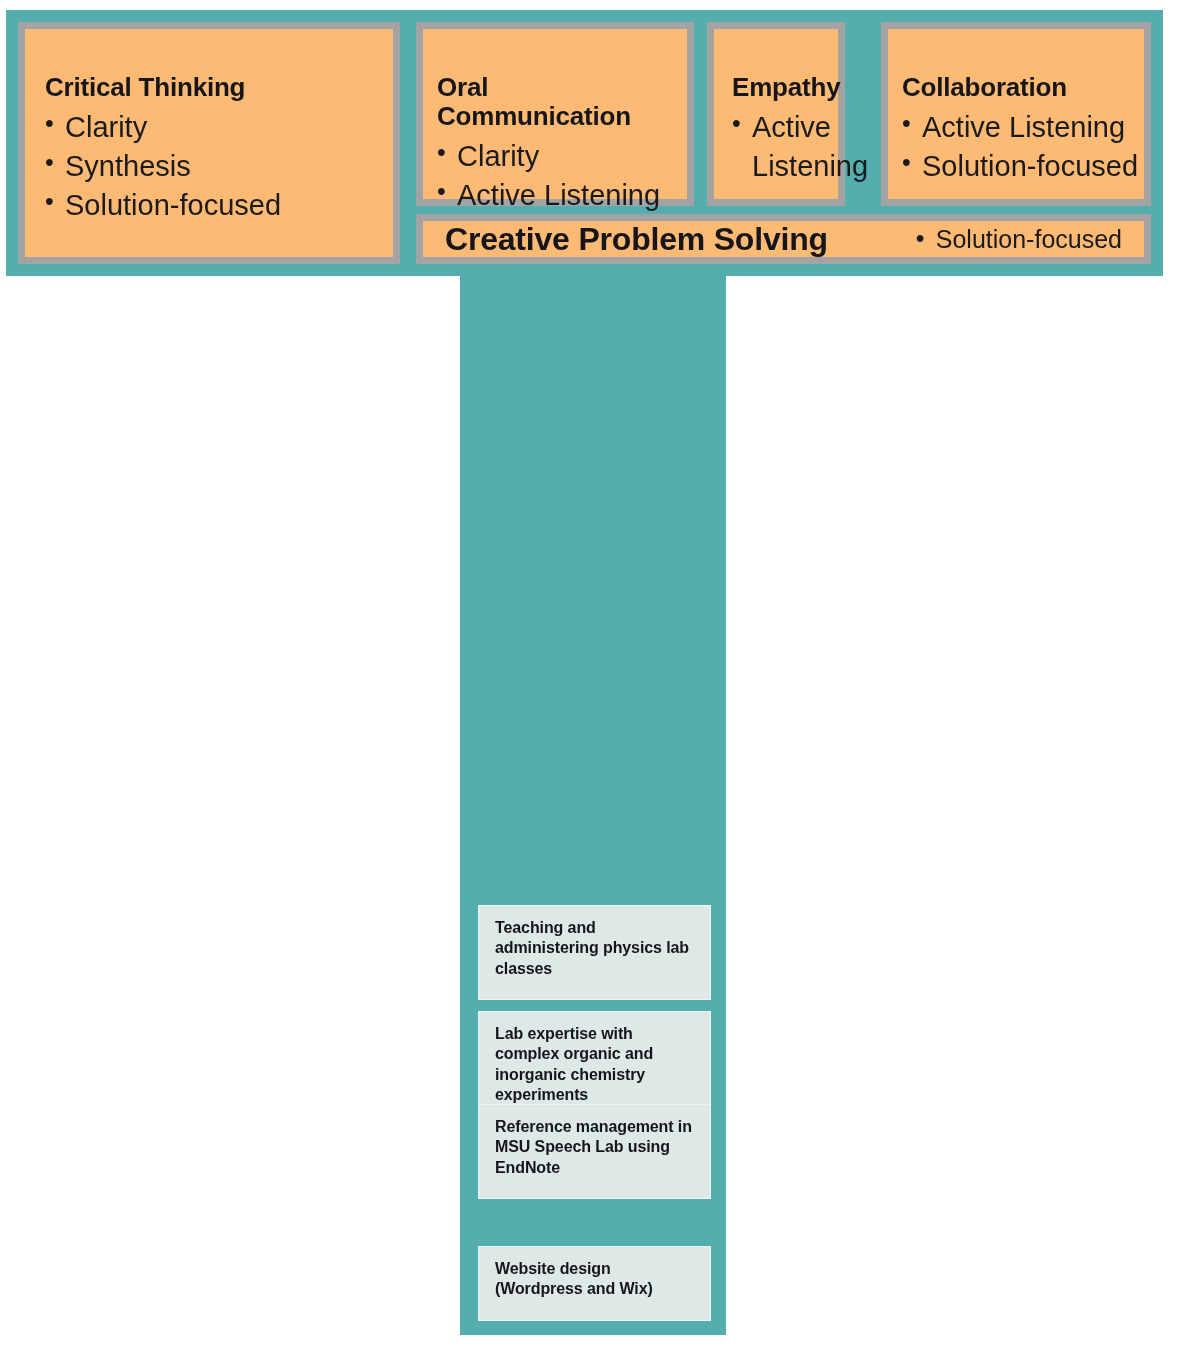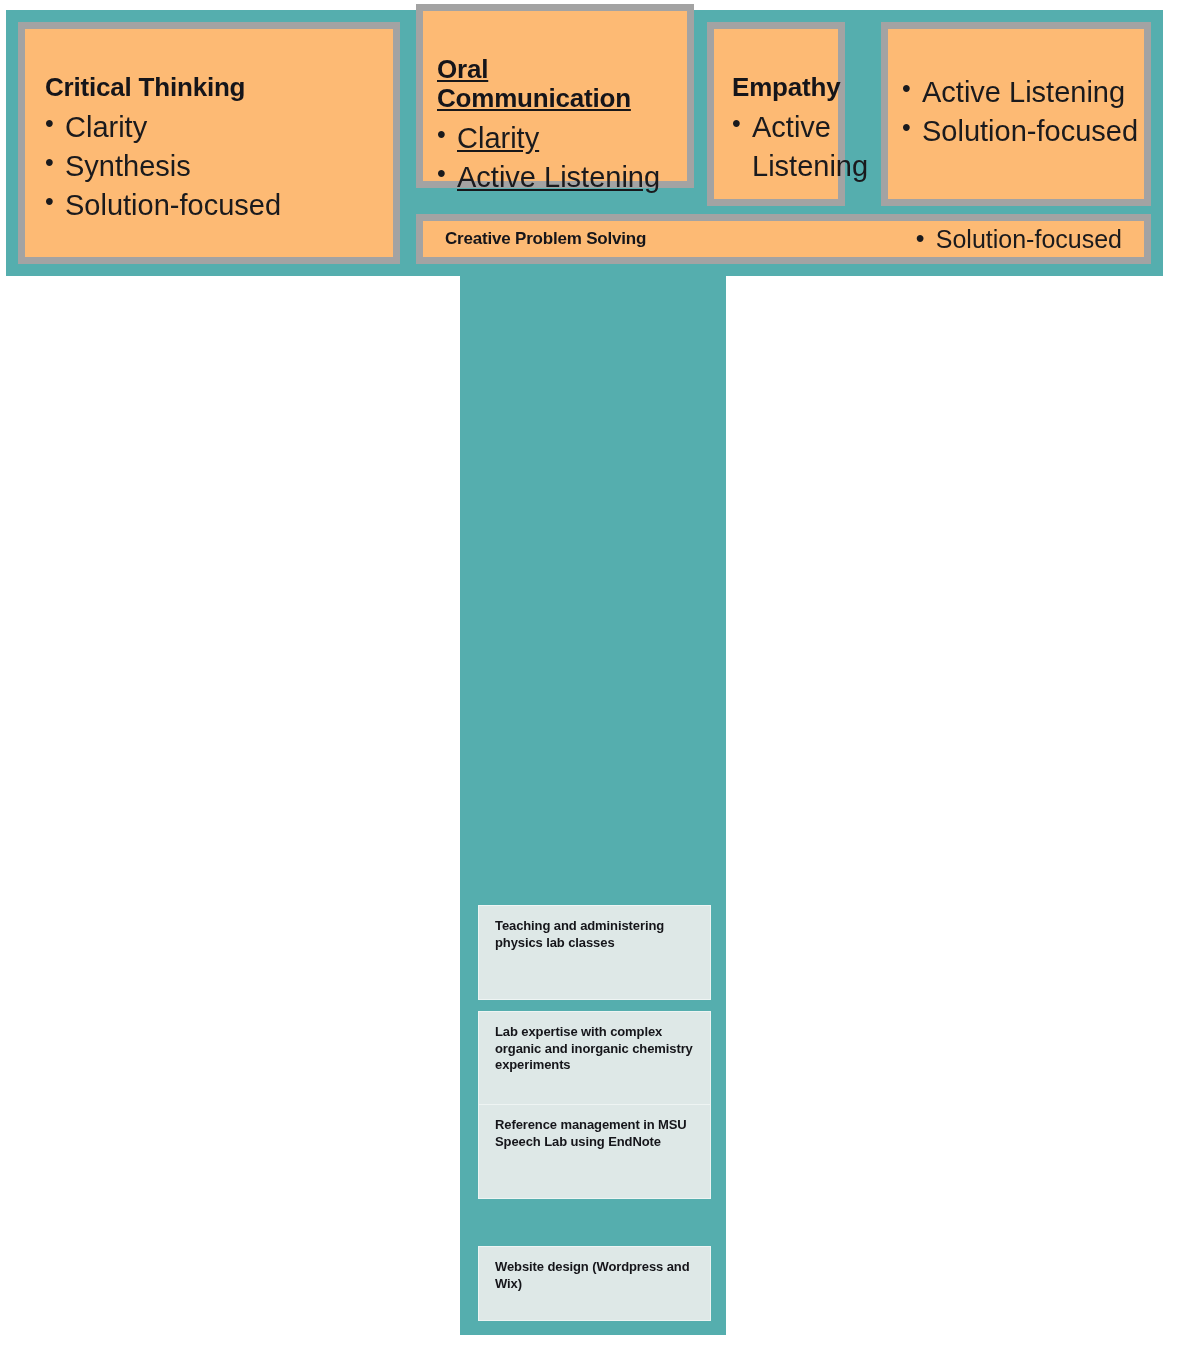--- a/index.html
+++ b/index.html
@@ -49,35 +49,35 @@
   ul.bullets li::before{
     content:"\2022";
     position:absolute;left:0;top:-1px;
     font-size:25px;
     line-height:1.34;
   }
   ul.bullets.wrap li{white-space:normal;}
 
   
   #p-critical{ left:18px;  top:22px;  width:382px; height:242px; padding:44px 0 0 20px; }
-  #p-oral{     left:416px; top:4px;  width:278px; height:184px; padding:44px 0 0 14px;text-decoration:underline; }
+  #p-oral{     left:416px; top:22px;  width:278px; height:184px; padding:44px 0 0 14px; }
   #p-empathy{  left:707px; top:22px;  width:138px; height:184px; padding:44px 0 0 18px; }
   #p-collab{   left:881px; top:22px;  width:270px; height:184px; padding:44px 0 0 14px; }
   #p-creative{ left:416px; top:214px; width:735px; height:50px;  padding:0; }
 
   #p-empathy ul.bullets li{white-space:normal;}
   #p-empathy ul.bullets li::before{top:-1px;}
 
   
   .cps-row{
     display:flex;align-items:center;height:100%;
     padding:0 22px 0 22px;box-sizing:border-box;
   }
   .cps-title{
-    font-weight:bold;font-size:17px;letter-spacing:-0.2px;color:#15151a;
+    font-weight:bold;font-size:32px;letter-spacing:-0.2px;color:#15151a;
     flex:0 0 auto;
   }
   .cps-bullet{
     margin-left:auto;
     font-size:25px;color:#1a1a1d;
     padding-left:20px;position:relative;
     white-space:nowrap;
   }
   .cps-bullet::before{
     content:"\2022";position:absolute;left:0;top:-1px;font-size:25px;
@@ -92,21 +92,21 @@
 
   .stem-card{
     position:absolute;left:18px;width:233px;
     background:#DEE8E7;
     border:1px solid #eef4f3;
     box-sizing:border-box;
     padding:12px 14px 12px 16px;
   }
   .stem-card .txt{
     font-weight:bold;
-    font-size:13px;
+    font-size:16px;
     line-height:1.28;
     color:#15151a;
     letter-spacing:-0.1px;
   }
 
   #sc-1{ top:629px;  height:95px; }
   #sc-2{ top:735px;  height:118px; }
   #sc-3{ top:828px;  height:95px; }
   #sc-4{ top:970px;  height:75px; }
 </style>
@@ -135,20 +135,21 @@
   </div>
 
   <div class="panel" id="p-empathy">
     <div class="panel-title">Empathy</div>
     <ul class="bullets wrap">
       <li>Active Listening</li>
     </ul>
   </div>
 
   <div class="panel" id="p-collab">
+    <div class="panel-title">Collaboration</div>
     <ul class="bullets">
       <li>Active Listening</li>
       <li>Solution-focused</li>
     </ul>
   </div>
 
   <div class="panel" id="p-creative">
     <div class="cps-row">
       <div class="cps-title">Creative Problem Solving</div>
       <div class="cps-bullet">Solution-focused</div>

